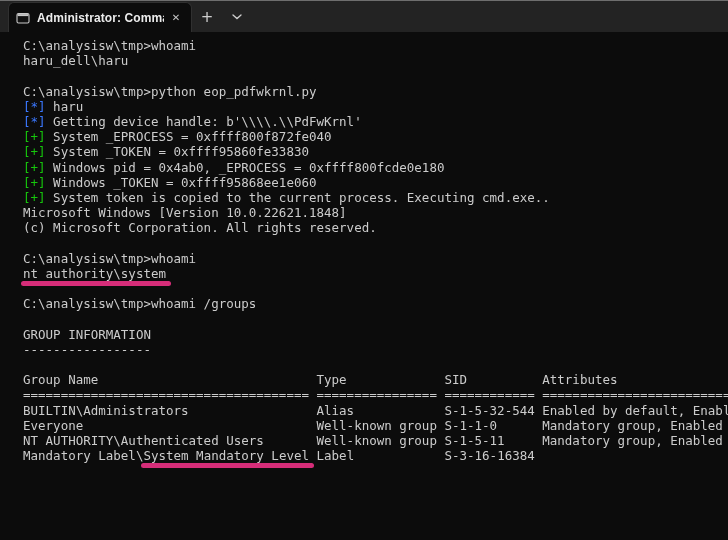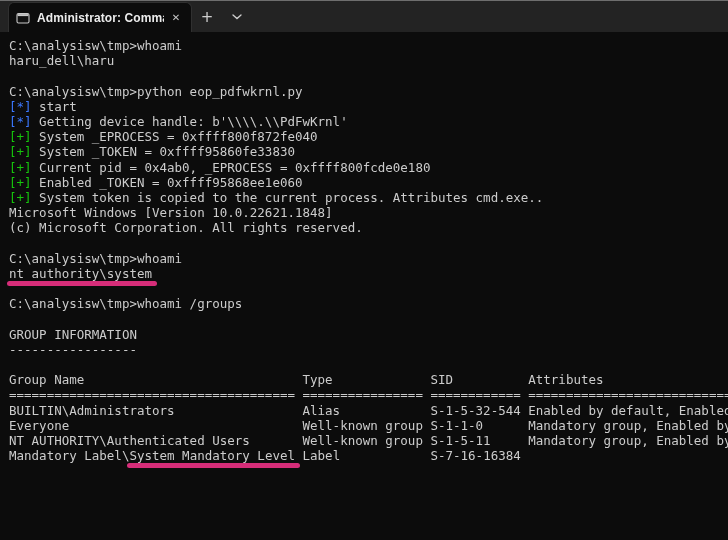--- a/index.html
+++ b/index.html
@@ -30,21 +30,21 @@
     color:#c8c8c8;font-size:10px;border-radius:3px;margin-left:4px;
     font-family:"DejaVu Sans",sans-serif;
   }
   .bar-btn{
     width:30px;display:flex;align-items:center;justify-content:center;
     color:#cfcfcf;font-size:15px;font-family:"DejaVu Sans",sans-serif;
   }
   
   .terminal{
     height:508px;box-sizing:border-box;background:#0c0c0c;
-    padding:6px 0 0 9px;overflow:hidden;
+    padding:6px 0 0 23px;overflow:hidden;
   }
   .line{
     white-space:pre;font-size:12.5px;line-height:15.2px;height:15.2px;
     color:#cccccc;
   }
   .u-pink{position:relative;}
   .u-pink::after{
     content:"";position:absolute;left:-2px;right:-5px;bottom:-5px;height:5px;
     border-radius:3px;background:var(--pink,#d62d79);
   }
@@ -71,40 +71,40 @@
         <path d="M1 1 L5 4.6 L9 1" stroke="#cfcfcf" stroke-width="1.3" fill="none" stroke-linecap="round"></path>
       </svg>
     </div>
   </div>
 
   <div class="terminal">
       <div class="line"><span>C:\analysisw\tmp&gt;whoami</span></div>
       <div class="line"><span>haru_dell\haru</span></div>
       <div class="line">&nbsp;</div>
       <div class="line"><span>C:\analysisw\tmp&gt;python eop_pdfwkrnl.py</span></div>
-      <div class="line"><span style="color: rgb(59, 120, 255);">[*]</span><span> start</span></div>
+      <div class="line"><span style="color: rgb(59, 120, 255);">[*]</span><span> haru</span></div>
       <div class="line"><span style="color: rgb(59, 120, 255);">[*]</span><span> Getting device handle: b'\\\\.\\PdFwKrnl'</span></div>
       <div class="line"><span style="color: rgb(22, 198, 12);">[+]</span><span> System _EPROCESS = 0xffff800f872fe040</span></div>
       <div class="line"><span style="color: rgb(22, 198, 12);">[+]</span><span> System _TOKEN = 0xffff95860fe33830</span></div>
-      <div class="line"><span style="color: rgb(22, 198, 12);">[+]</span><span> Current pid = 0x4ab0, _EPROCESS = 0xffff800fcde0e180</span></div>
-      <div class="line"><span style="color: rgb(22, 198, 12);">[+]</span><span> Enabled _TOKEN = 0xffff95868ee1e060</span></div>
-      <div class="line"><span style="color: rgb(22, 198, 12);">[+]</span><span> System token is copied to the current process. Attributes cmd.exe..</span></div>
+      <div class="line"><span style="color: rgb(22, 198, 12);">[+]</span><span> Windows pid = 0x4ab0, _EPROCESS = 0xffff800fcde0e180</span></div>
+      <div class="line"><span style="color: rgb(22, 198, 12);">[+]</span><span> Windows _TOKEN = 0xffff95868ee1e060</span></div>
+      <div class="line"><span style="color: rgb(22, 198, 12);">[+]</span><span> System token is copied to the current process. Executing cmd.exe..</span></div>
       <div class="line"><span>Microsoft Windows [Version 10.0.22621.1848]</span></div>
       <div class="line"><span>(c) Microsoft Corporation. All rights reserved.</span></div>
       <div class="line">&nbsp;</div>
       <div class="line"><span>C:\analysisw\tmp&gt;whoami</span></div>
       <div class="line"><span class="u-pink">nt authority\system</span></div>
       <div class="line">&nbsp;</div>
       <div class="line"><span>C:\analysisw\tmp&gt;whoami /groups</span></div>
       <div class="line">&nbsp;</div>
       <div class="line"><span>GROUP INFORMATION</span></div>
       <div class="line"><span>-----------------</span></div>
       <div class="line">&nbsp;</div>
       <div class="line"><span>Group Name                             Type             SID          Attributes</span></div>
       <div class="line"><span>====================================== ================ ============ ============================================================</span></div>
       <div class="line"><span>BUILTIN\Administrators                 Alias            S-1-5-32-544 Enabled by default, Enabled group, Group owner</span></div>
       <div class="line"><span>Everyone                               Well-known group S-1-1-0      Mandatory group, Enabled by default, Enabled group</span></div>
       <div class="line"><span>NT AUTHORITY\Authenticated Users       Well-known group S-1-5-11     Mandatory group, Enabled by default, Enabled group</span></div>
-      <div class="line"><span>Mandatory Label\</span><span class="u-pink">System Mandatory Level</span><span> Label            S-7-16-16384</span></div>
+      <div class="line"><span>Mandatory Label\</span><span class="u-pink">System Mandatory Level</span><span> Label            S-3-16-16384</span></div>
       <div class="line">&nbsp;</div>
     </div>
 
 </div>
 
 </body></html>

